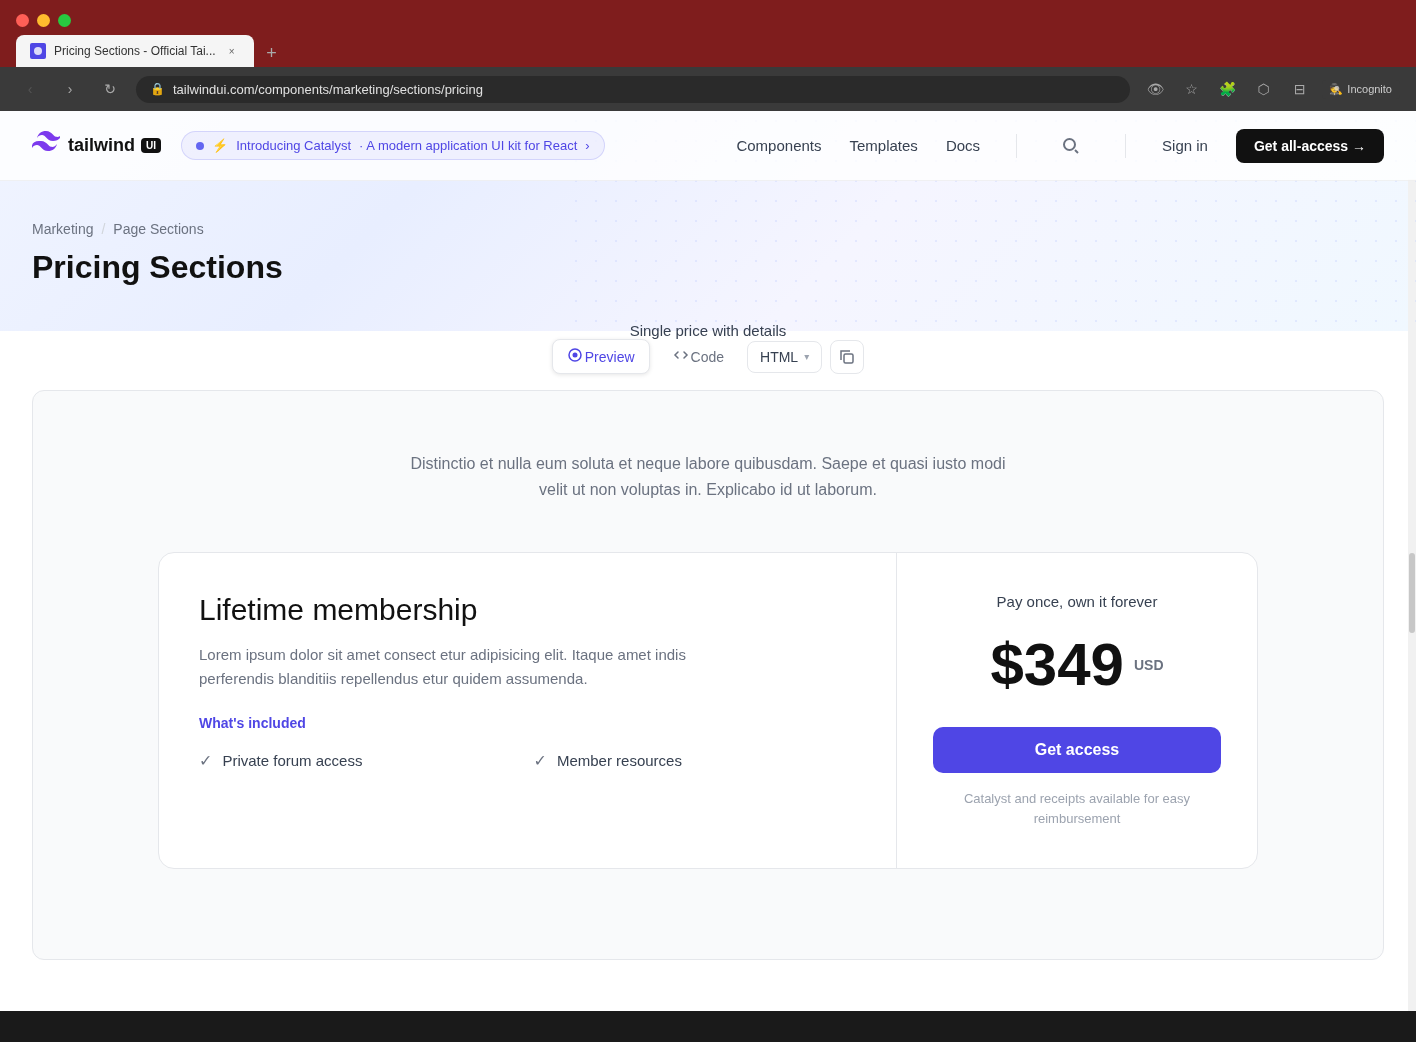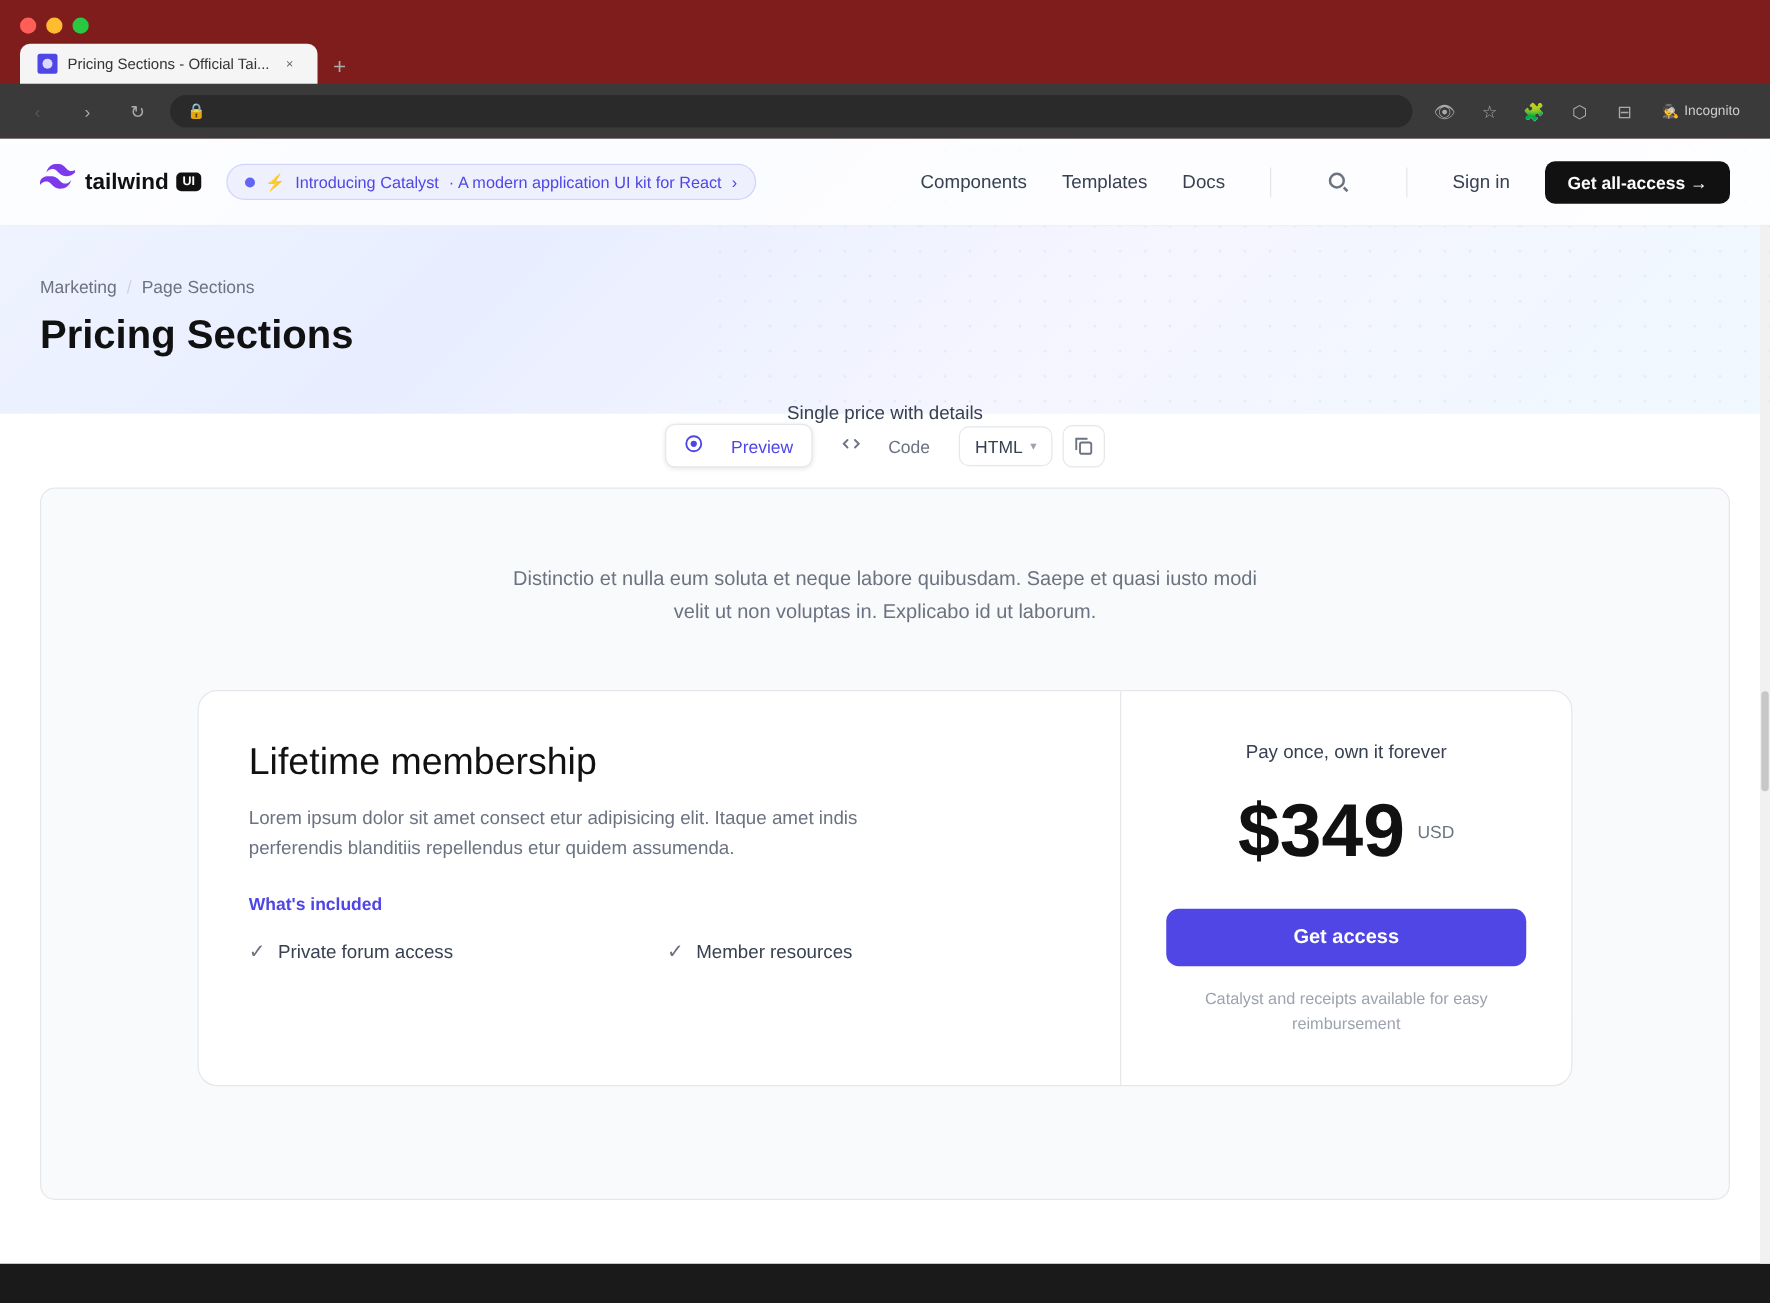--- a/index.html
+++ b/index.html
@@ -54,21 +54,21 @@
     .main-content { position: relative; z-index: 5; padding: 40px 32px 0; }
     .breadcrumb { display: flex; align-items: center; gap: 8px; margin-bottom: 12px; }
     .breadcrumb-item { font-size: 14px; color: #6b7280; text-decoration: none; }
     .breadcrumb-sep { font-size: 14px; color: #d1d5db; }
     .page-title { font-size: 32px; font-weight: 800; color: #111; margin-bottom: 36px; }
 
     
     .section-header { display: flex; align-items: center; justify-content: space-between; margin-bottom: 16px; flex-direction: column; }
     .section-label { font-size: 15px; color: #374151; font-weight: 500; }
     .section-controls { display: flex; align-items: center; gap: 8px; }
-    .view-btn { display: flex; align-items: center; gap: 22px; padding: 7px 14px; border-radius: 8px; font-size: 14px; font-weight: 500; cursor: pointer; border: none; }
+    .view-btn { display: flex; align-items: center; gap: 2px; padding: 7px 14px; border-radius: 8px; font-size: 14px; font-weight: 500; cursor: pointer; border: none; }
     .view-btn.active { background: white; color: #4f46e5; box-shadow: 0 1px 4px rgba(0,0,0,0.1); border: 1px solid #e5e7eb; }
     .view-btn.inactive { background: transparent; color: #6b7280; border: 1px solid transparent; }
     .view-btn-icon { font-size: 13px; }
     .lang-select { display: flex; align-items: center; gap: 6px; padding: 7px 12px; border: 1px solid #e5e7eb; border-radius: 8px; font-size: 14px; color: #374151; background: white; cursor: pointer; }
     .lang-select-arrow { color: #9ca3af; font-size: 10px; }
     .copy-btn { width: 34px; height: 34px; display: flex; align-items: center; justify-content: center; border: 1px solid #e5e7eb; border-radius: 8px; background: white; cursor: pointer; color: #6b7280; }
 
     
     .preview-area { border: 1px solid #e5e7eb; border-radius: 12px; background: #f9fafb; min-height: 570px; padding: 60px 20px 0; display: flex; flex-direction: column; align-items: center; }
     .preview-heading { font-size: 36px; font-weight: 800; color: #111; text-align: center; margin-bottom: 20px; }
@@ -81,21 +81,21 @@
     .pricing-card-desc { font-size: 15px; color: #6b7280; line-height: 1.6; margin-bottom: 24px; max-width: 500px; }
     .whats-included { font-size: 14px; font-weight: 600; color: #4f46e5; margin-bottom: 20px; cursor: pointer; }
     .features-grid { display: grid; grid-template-columns: 1fr 1fr; gap: 12px; }
     .feature-item { display: flex; align-items: center; gap: 10px; font-size: 15px; color: #374151; }
     .check-icon { color: #6b7280; font-size: 16px; }
 
     .pricing-card-right { width: 360px; padding: 40px 36px; display: flex; flex-direction: column; align-items: center; }
     .pay-once-text { font-size: 15px; color: #374151; margin-bottom: 20px; font-weight: 500; }
     .price-display { display: flex; align-items: baseline; gap: 4px; margin-bottom: 28px; }
     .price-amount { font-size: 60px; font-weight: 800; color: #111; }
-    .price-currency { font-size: 14px; color: #6b7280; font-weight: 400; align-self: center; margin-left: 6px; }
+    .price-currency { font-size: 14px; color: #6b7280; font-weight: 700; align-self: center; margin-left: 6px; }
     .get-access-price-btn { background: #4f46e5; color: white; font-size: 16px; font-weight: 600; padding: 14px 0; border-radius: 10px; width: 100%; text-align: center; cursor: pointer; border: none; margin-bottom: 16px; }
     .invoice-text { font-size: 13px; color: #9ca3af; text-align: center; line-height: 1.5; }
   </style>
 </head>
 <body>
 
 <div class="browser-chrome">
   <div class="browser-traffic-lights">
     <div class="traffic-light red"></div>
     <div class="traffic-light yellow"></div>
@@ -112,20 +112,21 @@
       <span class="tab-close">×</span>
     </div>
     <div class="new-tab-btn">+</div>
   </div>
   <div class="address-bar-row">
     <div class="nav-btn disabled">‹</div>
     <div class="nav-btn">›</div>
     <div class="nav-btn">↻</div>
     <div class="address-bar">
       <span class="lock-icon">🔒</span>
+      <span class="url-text">tailwindui.com/components/marketing/sections/pricing</span>
     </div>
     <div class="browser-actions">
       <div class="browser-action-btn">👁</div>
       <div class="browser-action-btn">☆</div>
       <div class="browser-action-btn">🧩</div>
       <div class="browser-action-btn">⬡</div>
       <div class="browser-action-btn">⊟</div>
       <div class="incognito-badge">
         <span>🕵</span>
         <span>Incognito</span>

